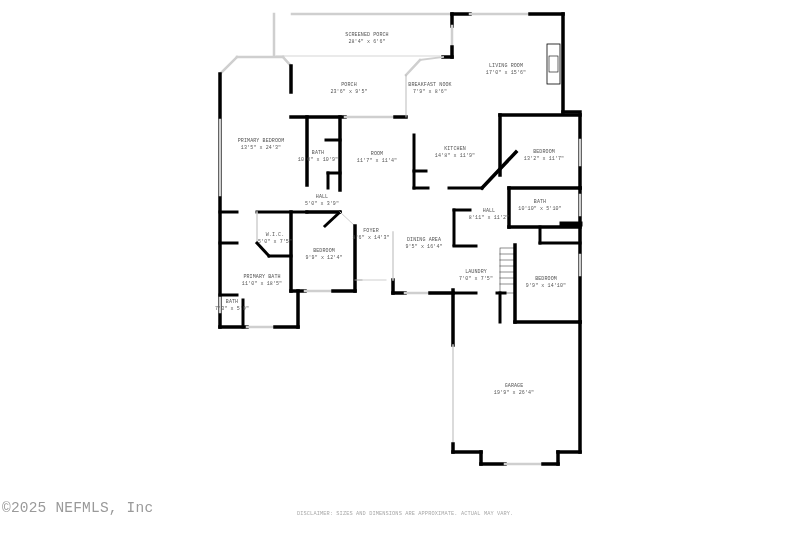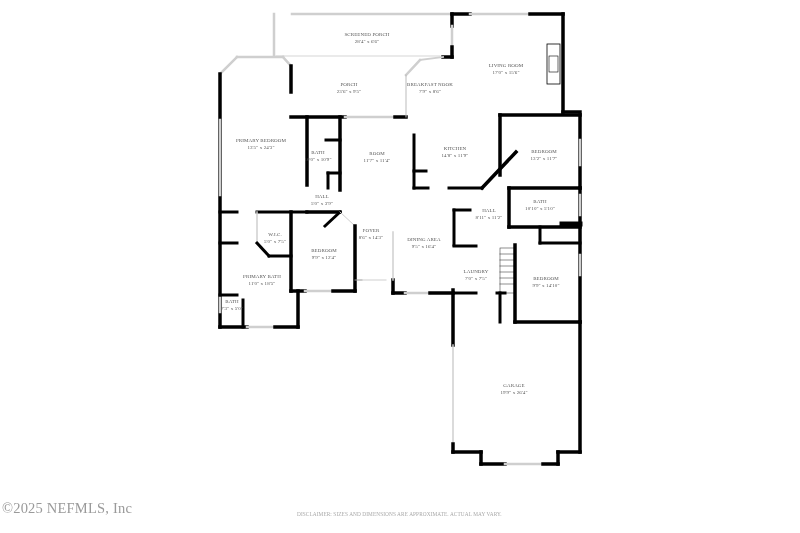--- a/index.html
+++ b/index.html
@@ -1,16 +1,16 @@
 <!DOCTYPE html>
 <html><head>
 <meta charset="utf-8">
 <style>
   html,body{margin:0;padding:0;background:#ffffff;}
-  #stage{position:relative;width:780px;height:533px;overflow:hidden;background:#ffffff;font-family:Liberation Serif, serif;}
+  #stage{position:relative;width:780px;height:533px;overflow:hidden;background:#ffffff;font-family:Liberation Mono, monospace;}
   svg{position:absolute;left:0;top:0;}
   .room-label{position:absolute;transform:translate(-50%,-50%);text-align:center;color:#555555;font-size:5px;line-height:6.5px;white-space:nowrap;letter-spacing:0.1px;}
   .room-label .dim{display:block;}
   #watermark{position:absolute;left:2px;top:500px;font-size:14.5px;color:#9a9a9a;letter-spacing:0.2px;}
   #disclaimer{position:absolute;left:297px;top:511px;font-size:5.3px;color:#a8a8a8;letter-spacing:0.1px;}
 </style>
 </head>
 <body>
 
 <div id="stage">

